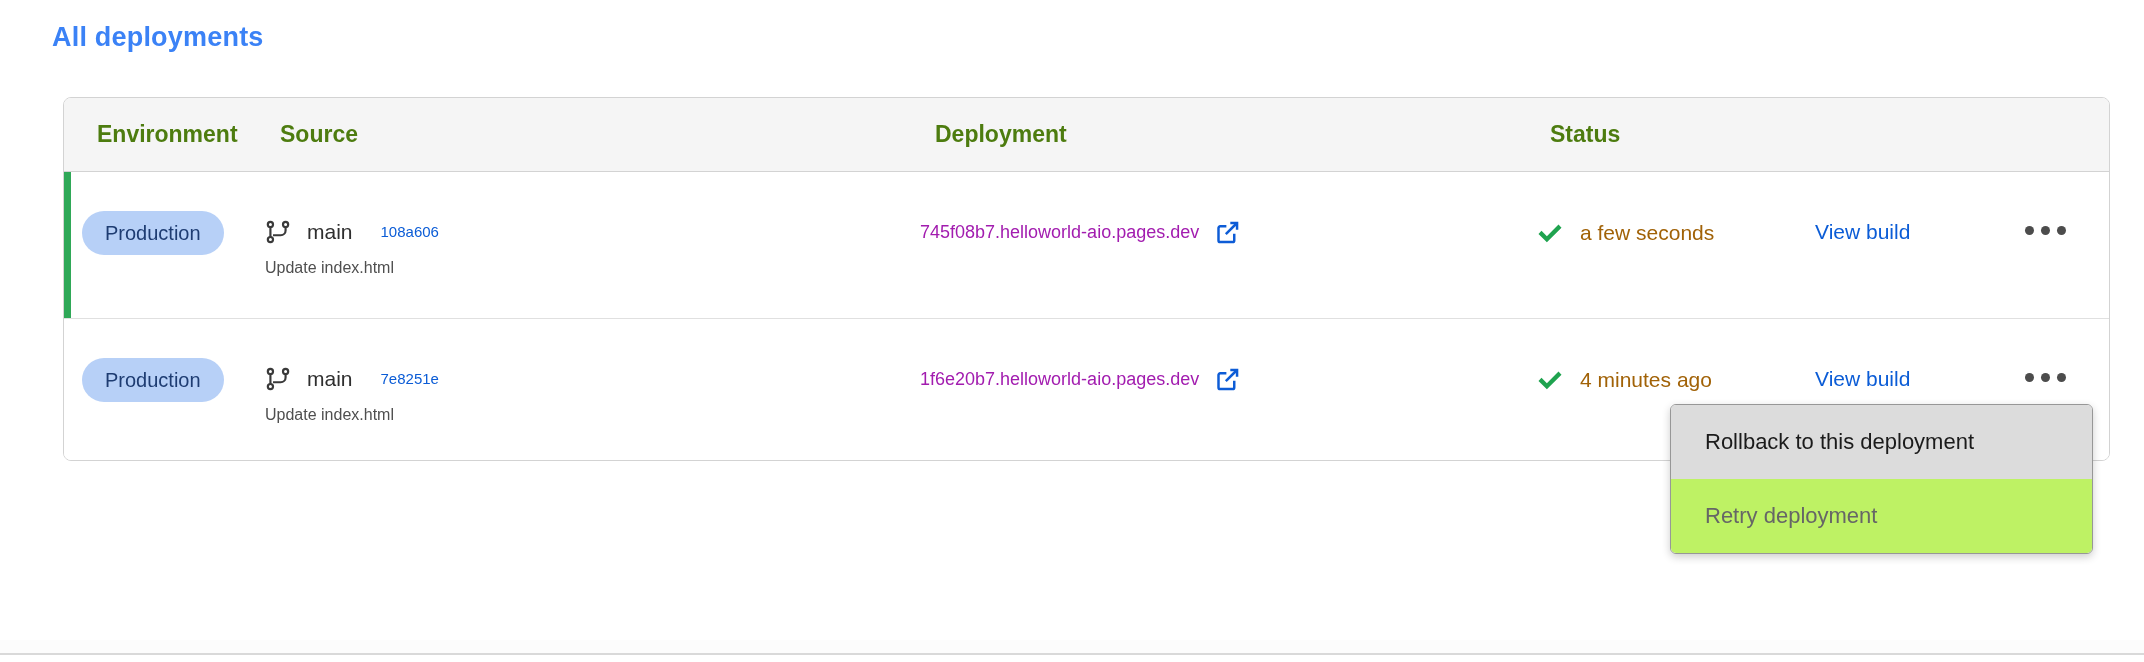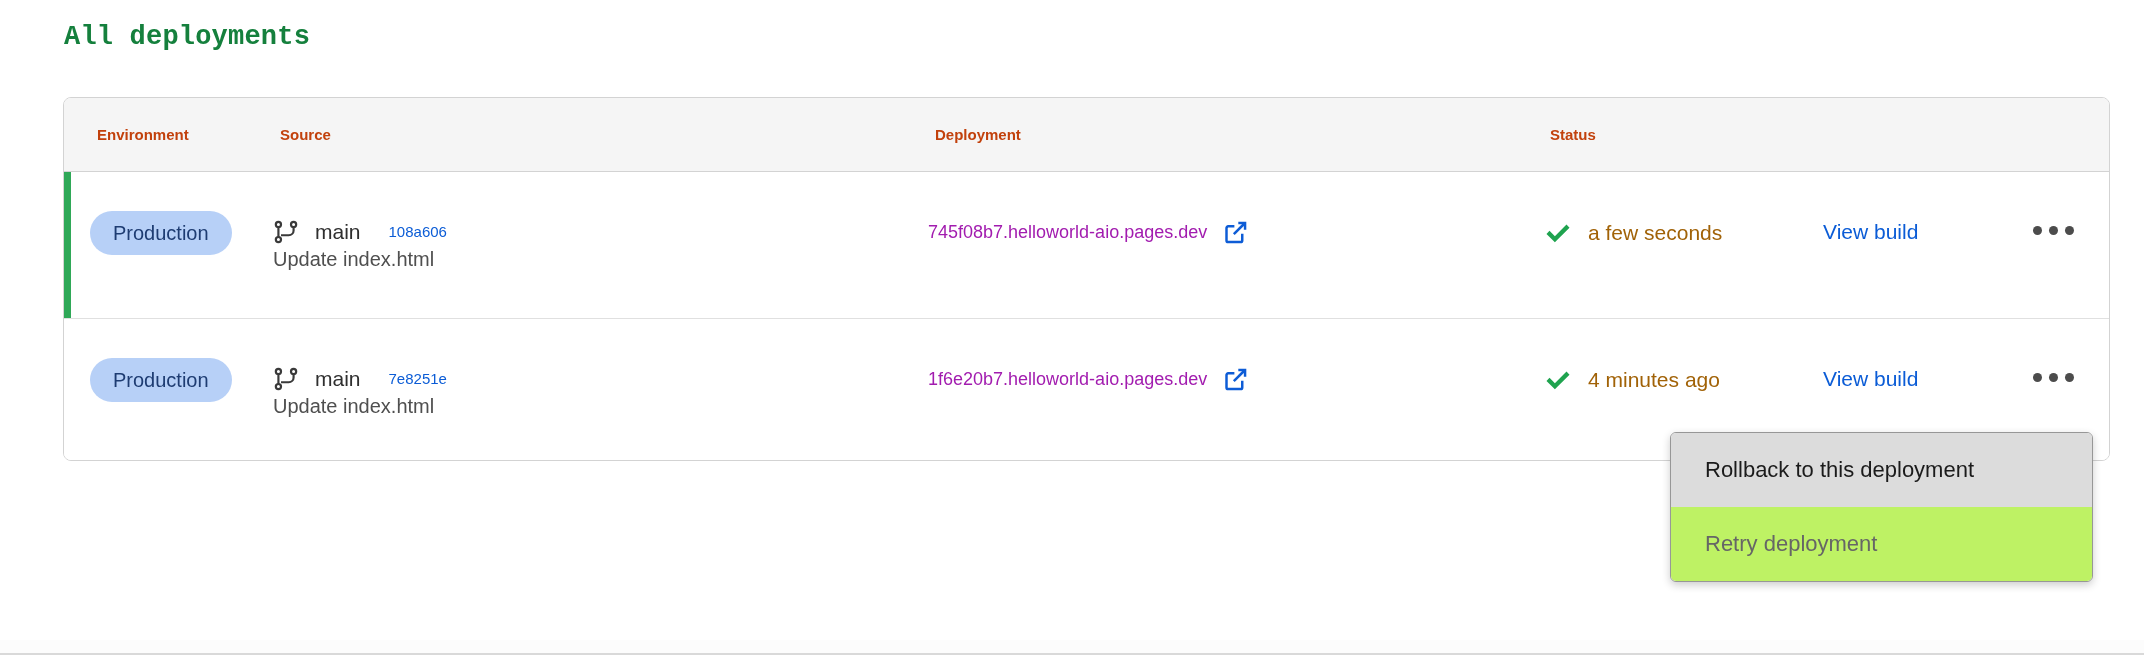--- a/index.html
+++ b/index.html
@@ -1,76 +1,76 @@
 <!DOCTYPE html>
 <html><head>
 <meta charset="utf-8">
 <style>
   * { margin:0; padding:0; box-sizing:border-box; }
   html,body { width:2144px; height:662px; background:#ffffff;
     font-family:"Liberation Sans", sans-serif; position:relative; overflow:hidden; }
 
   .page-title {
-    position:absolute; left:64px; top:22px;
-    font-size:27px; font-weight:600; color:#15803d; letter-spacing:.2px;font-family:Liberation Mono, monospace;
+    position:absolute; left:52px; top:22px;
+    font-size:27px; font-weight:600; color:#3b82f6; letter-spacing:.2px;
   }
 
   
   .deploy-table {
     position:absolute; left:63px; top:97px; width:2047px;
     border:1px solid #d3d3d3; border-radius:8px; background:#fff; overflow:hidden;
   }
   .thead {
     height:74px; background:#f5f5f5; border-bottom:1px solid #d3d3d3;
     display:grid; grid-template-columns:183px 655px 615px 1fr;
     padding-left:33px; align-items:center;
   }
-  .th { font-size:15px; font-weight:600; color:#c2410c; }
+  .th { font-size:23px; font-weight:600; color:#4d7c0f; }
 
   .row {
     position:relative; display:grid;
     grid-template-columns:183px 655px 615px 280px 210px 1fr;
-    padding-left:26px; background:#fff;
+    padding-left:18px; background:#fff;
   }
   .row.r1 { height:146px; }
   .row.r2 { height:142px; border-top:1px solid #e0e0e0; }
   .row.active::before {
     content:""; position:absolute; left:0; top:0; bottom:0; width:7px;
     background:#2fa857;
   }
 
   .cell { padding-top:46px; }
   .cell-env { padding-top:39px; }
   .badge {
     display:inline-block; height:44px; line-height:44px; padding:0 23px;
     background:#b7d0f7; color:#1e3c72; border-radius:22px; font-size:20px;
   }
 
   .source-line1 { display:flex; align-items:center; gap:16px; line-height:28px; }
   .branch-name { font-size:21px; font-weight:400; color:#2f2f2f; }
   .commit-link { font-size:15px; color:#0b5cd6; margin-left:12px; cursor:pointer; text-decoration:none; }
-  .source-line2 { font-size:20px; color:#4f4f4f; line-height:26px; }
+  .source-line2 { margin-top:9px; font-size:16px; color:#4f4f4f; line-height:26px; }
 
   .deploy-line { display:flex; align-items:center; gap:15px; line-height:28px; }
   .deploy-url { font-size:18px; color:#a21caf; }
   .ext-icon { display:inline-flex; cursor:pointer; }
 
   .status-line { display:flex; align-items:center; gap:15px; line-height:30px; }
   .status-text { font-size:21px; color:#a16207; }
 
   .view-build { font-size:21px; color:#0b5cd6; cursor:pointer; text-decoration:none; line-height:28px; }
 
   .more-btn { margin-top:54px; display:flex; gap:7px; width:52px; cursor:pointer; }
   .more-btn .dot { width:9px; height:9px; border-radius:50%; background:#4c4c4c; }
 
   
   .context-menu {
     position:absolute; left:1670px; top:404px; width:423px; z-index:10;
     background:#ffffff; border:1px solid #979797; border-radius:6px;
-    box-shadow:0 3px 9px rgba(0,0,0,.2); overflow:hidden;margin-top:28px;
+    box-shadow:0 3px 9px rgba(0,0,0,.2); overflow:hidden;
   }
   .menu-item {
     height:74px; line-height:74px; padding-left:34px;
     font-size:22px; color:#666666; cursor:pointer; background:#bef264;
   }
   .menu-item.highlighted { background:#dcdcdc; color:#1b1b1b; }
 
   .bottom-strip { position:absolute; left:0; top:640px; width:100%; height:13px; background:#fcfcfc; }
   .bottom-divider { position:absolute; left:0; top:653px; width:100%; height:2px; background:#d9d9d9; }
 

